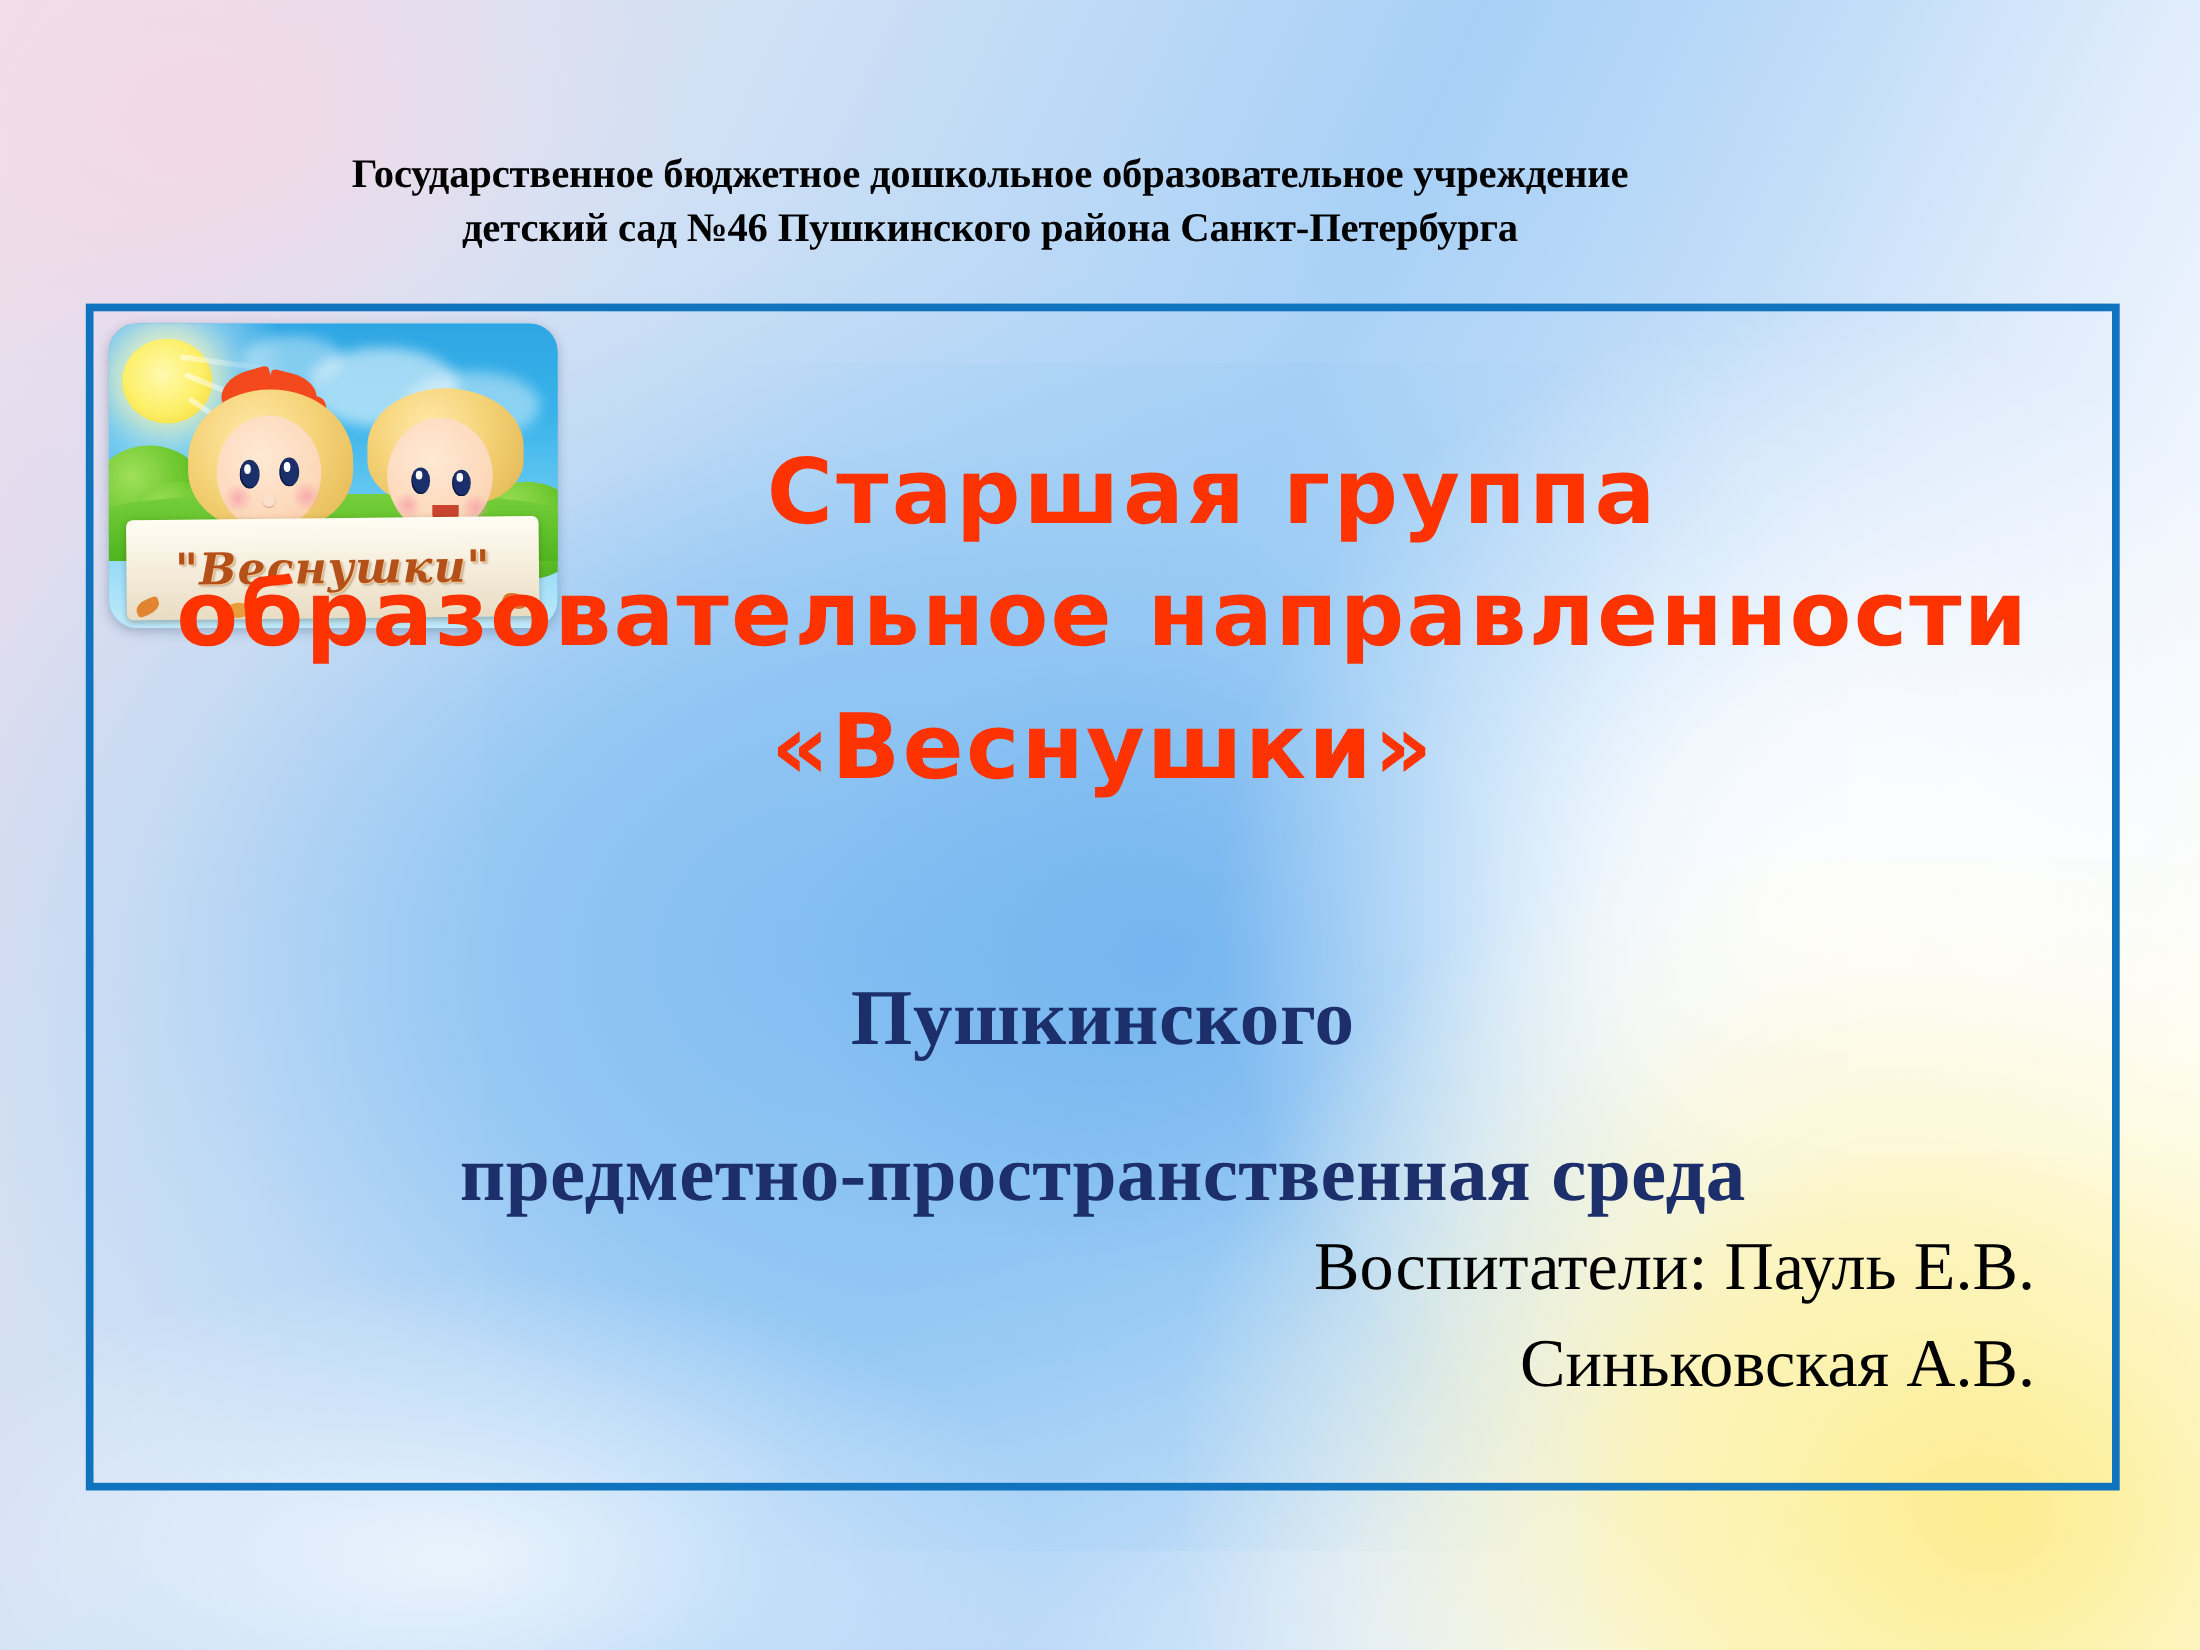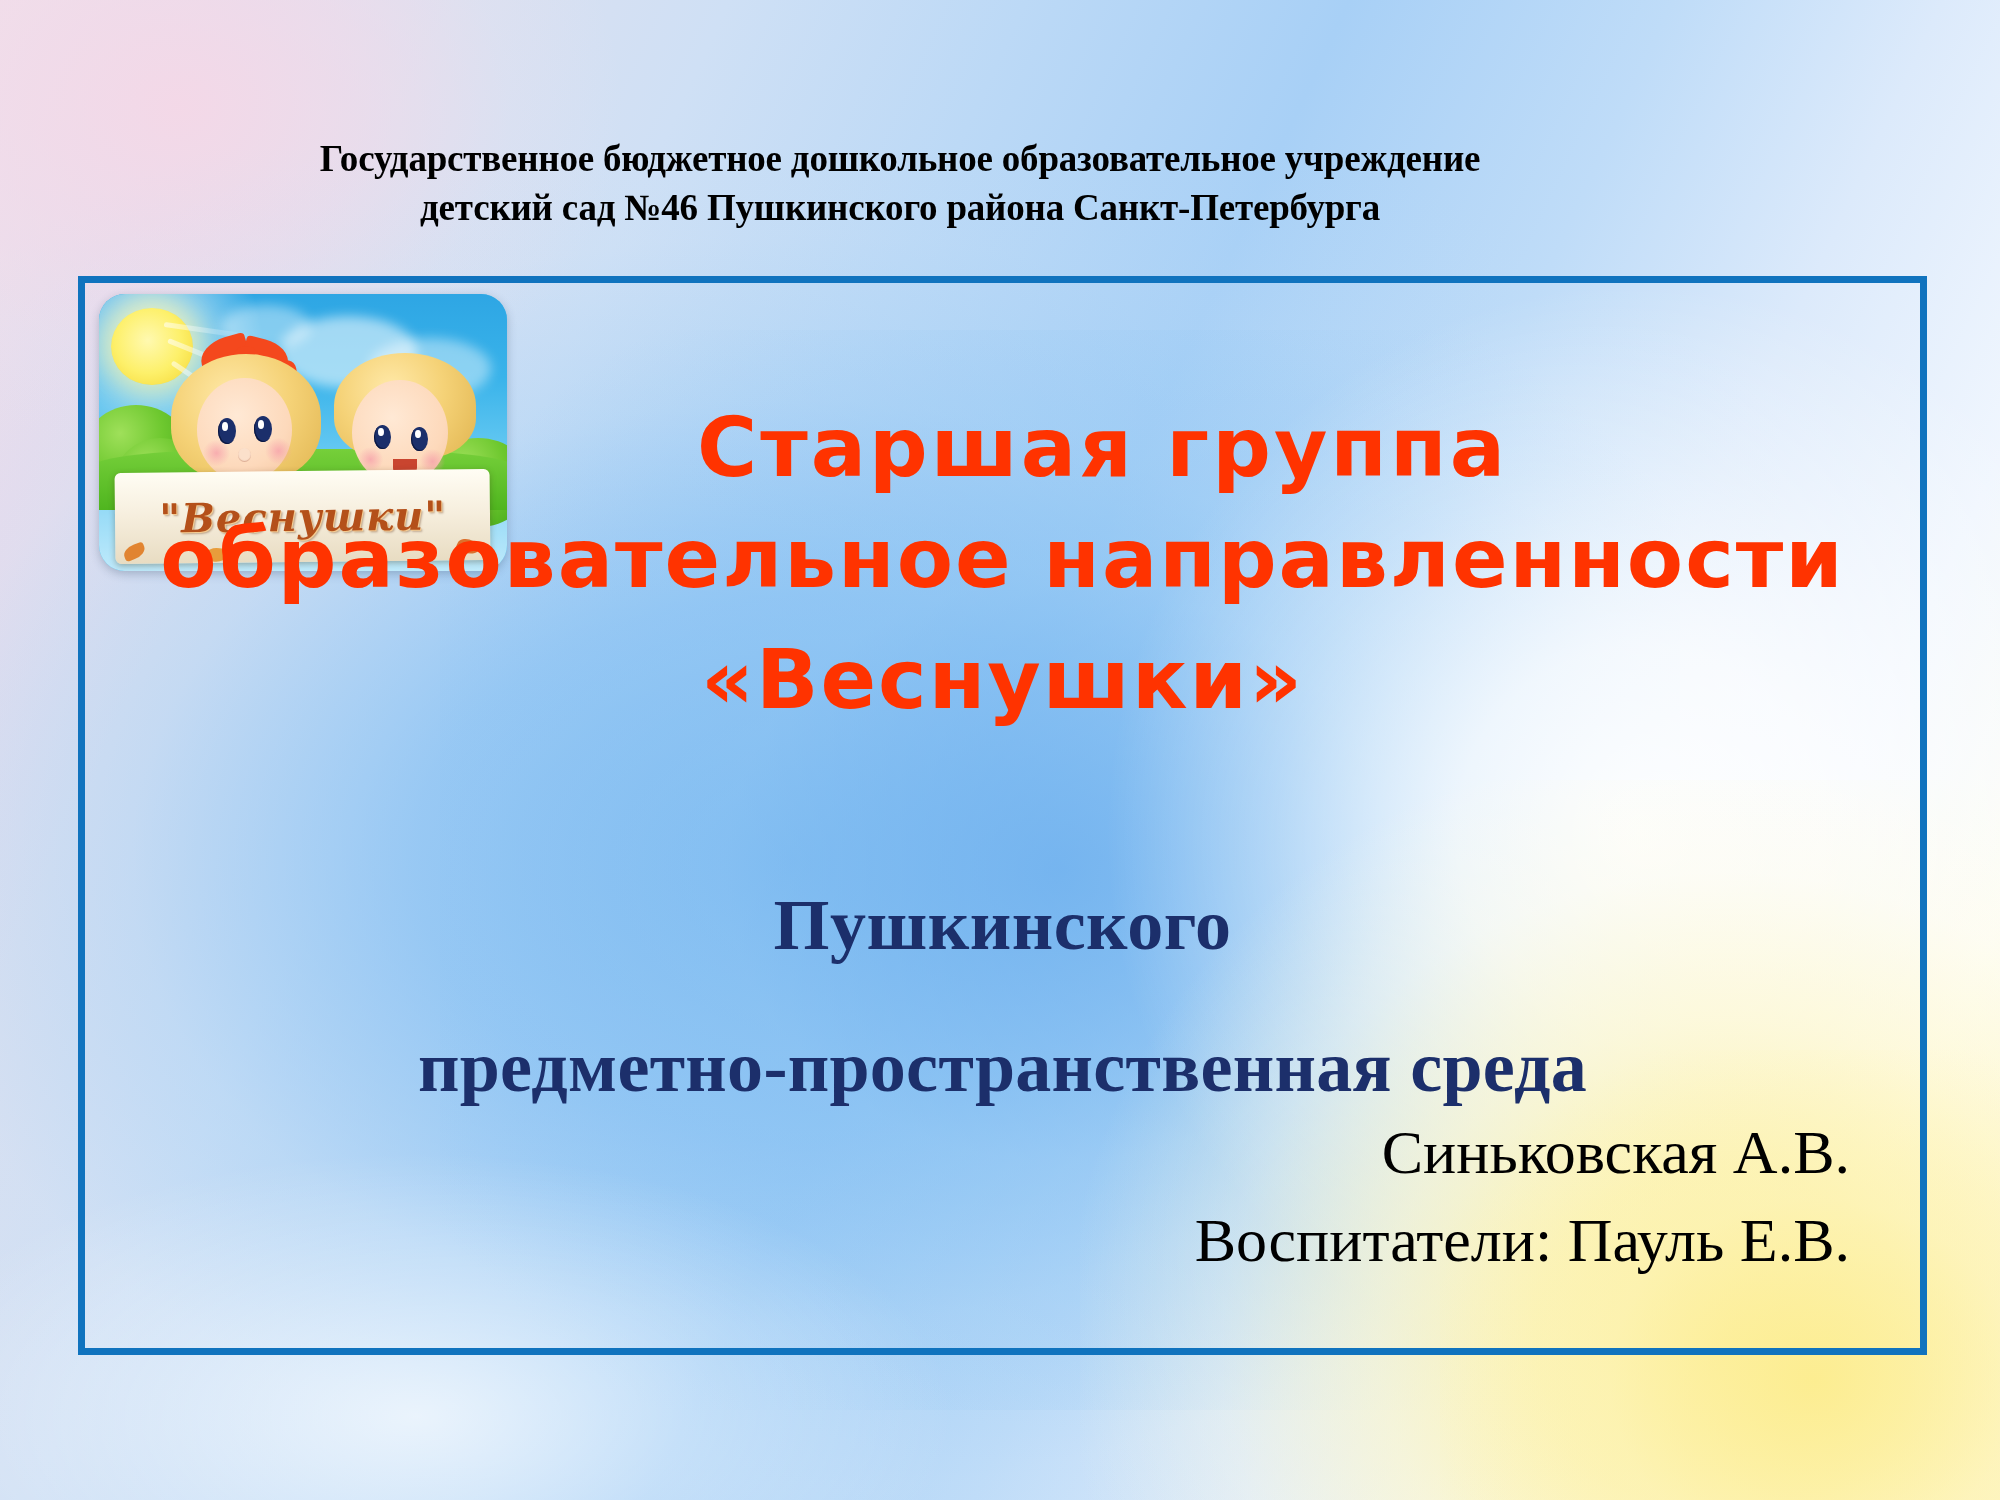--- a/index.html
+++ b/index.html
@@ -417,15 +417,15 @@
   <div class="title-line2">образовательное направленности</div>
   <div class="title-line3">«Веснушки»</div>
 </div>
 
 <div class="subtitle-block">
   <div class="subtitle-line1">Пушкинского</div>
   <div class="subtitle-line2">предметно-пространственная среда</div>
 </div>
 
 <div class="authors">
+  <div>Воспитатели:  Пауль Е.В.</div>
   <div>Синьковская А.В.</div>
-  <div>Воспитатели:  Пауль Е.В.</div>
 </div>
 
 </body></html>

